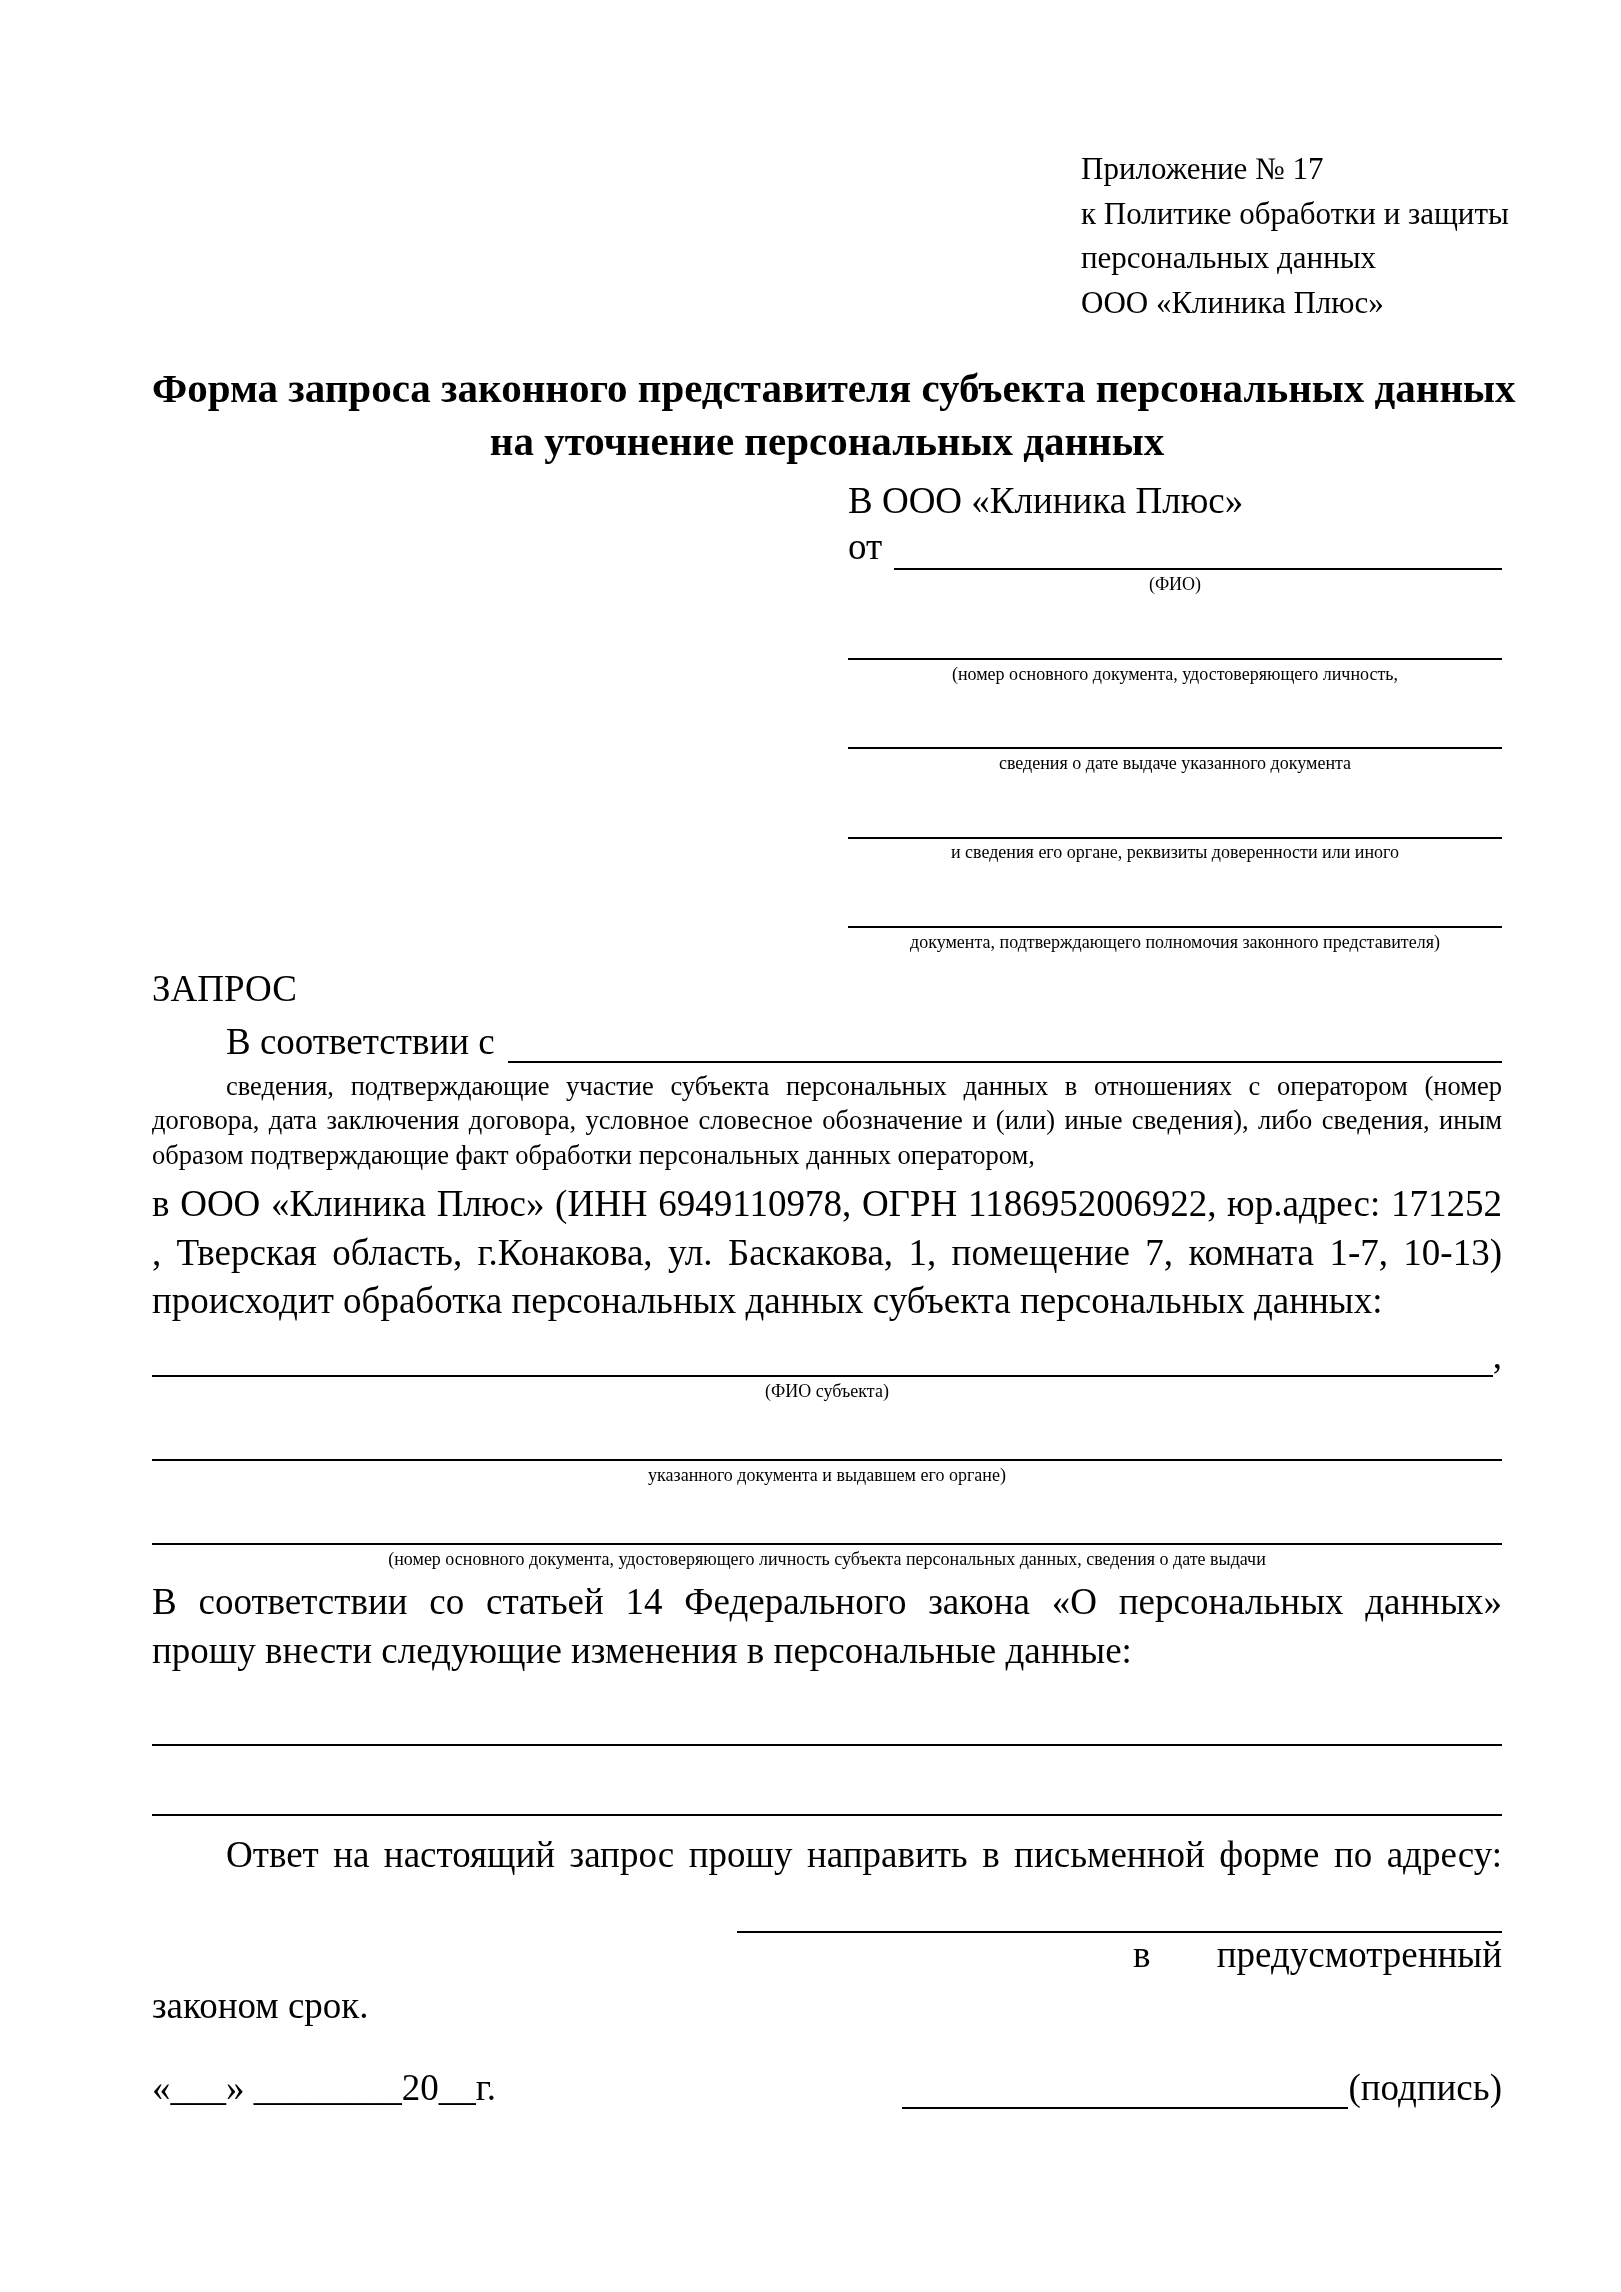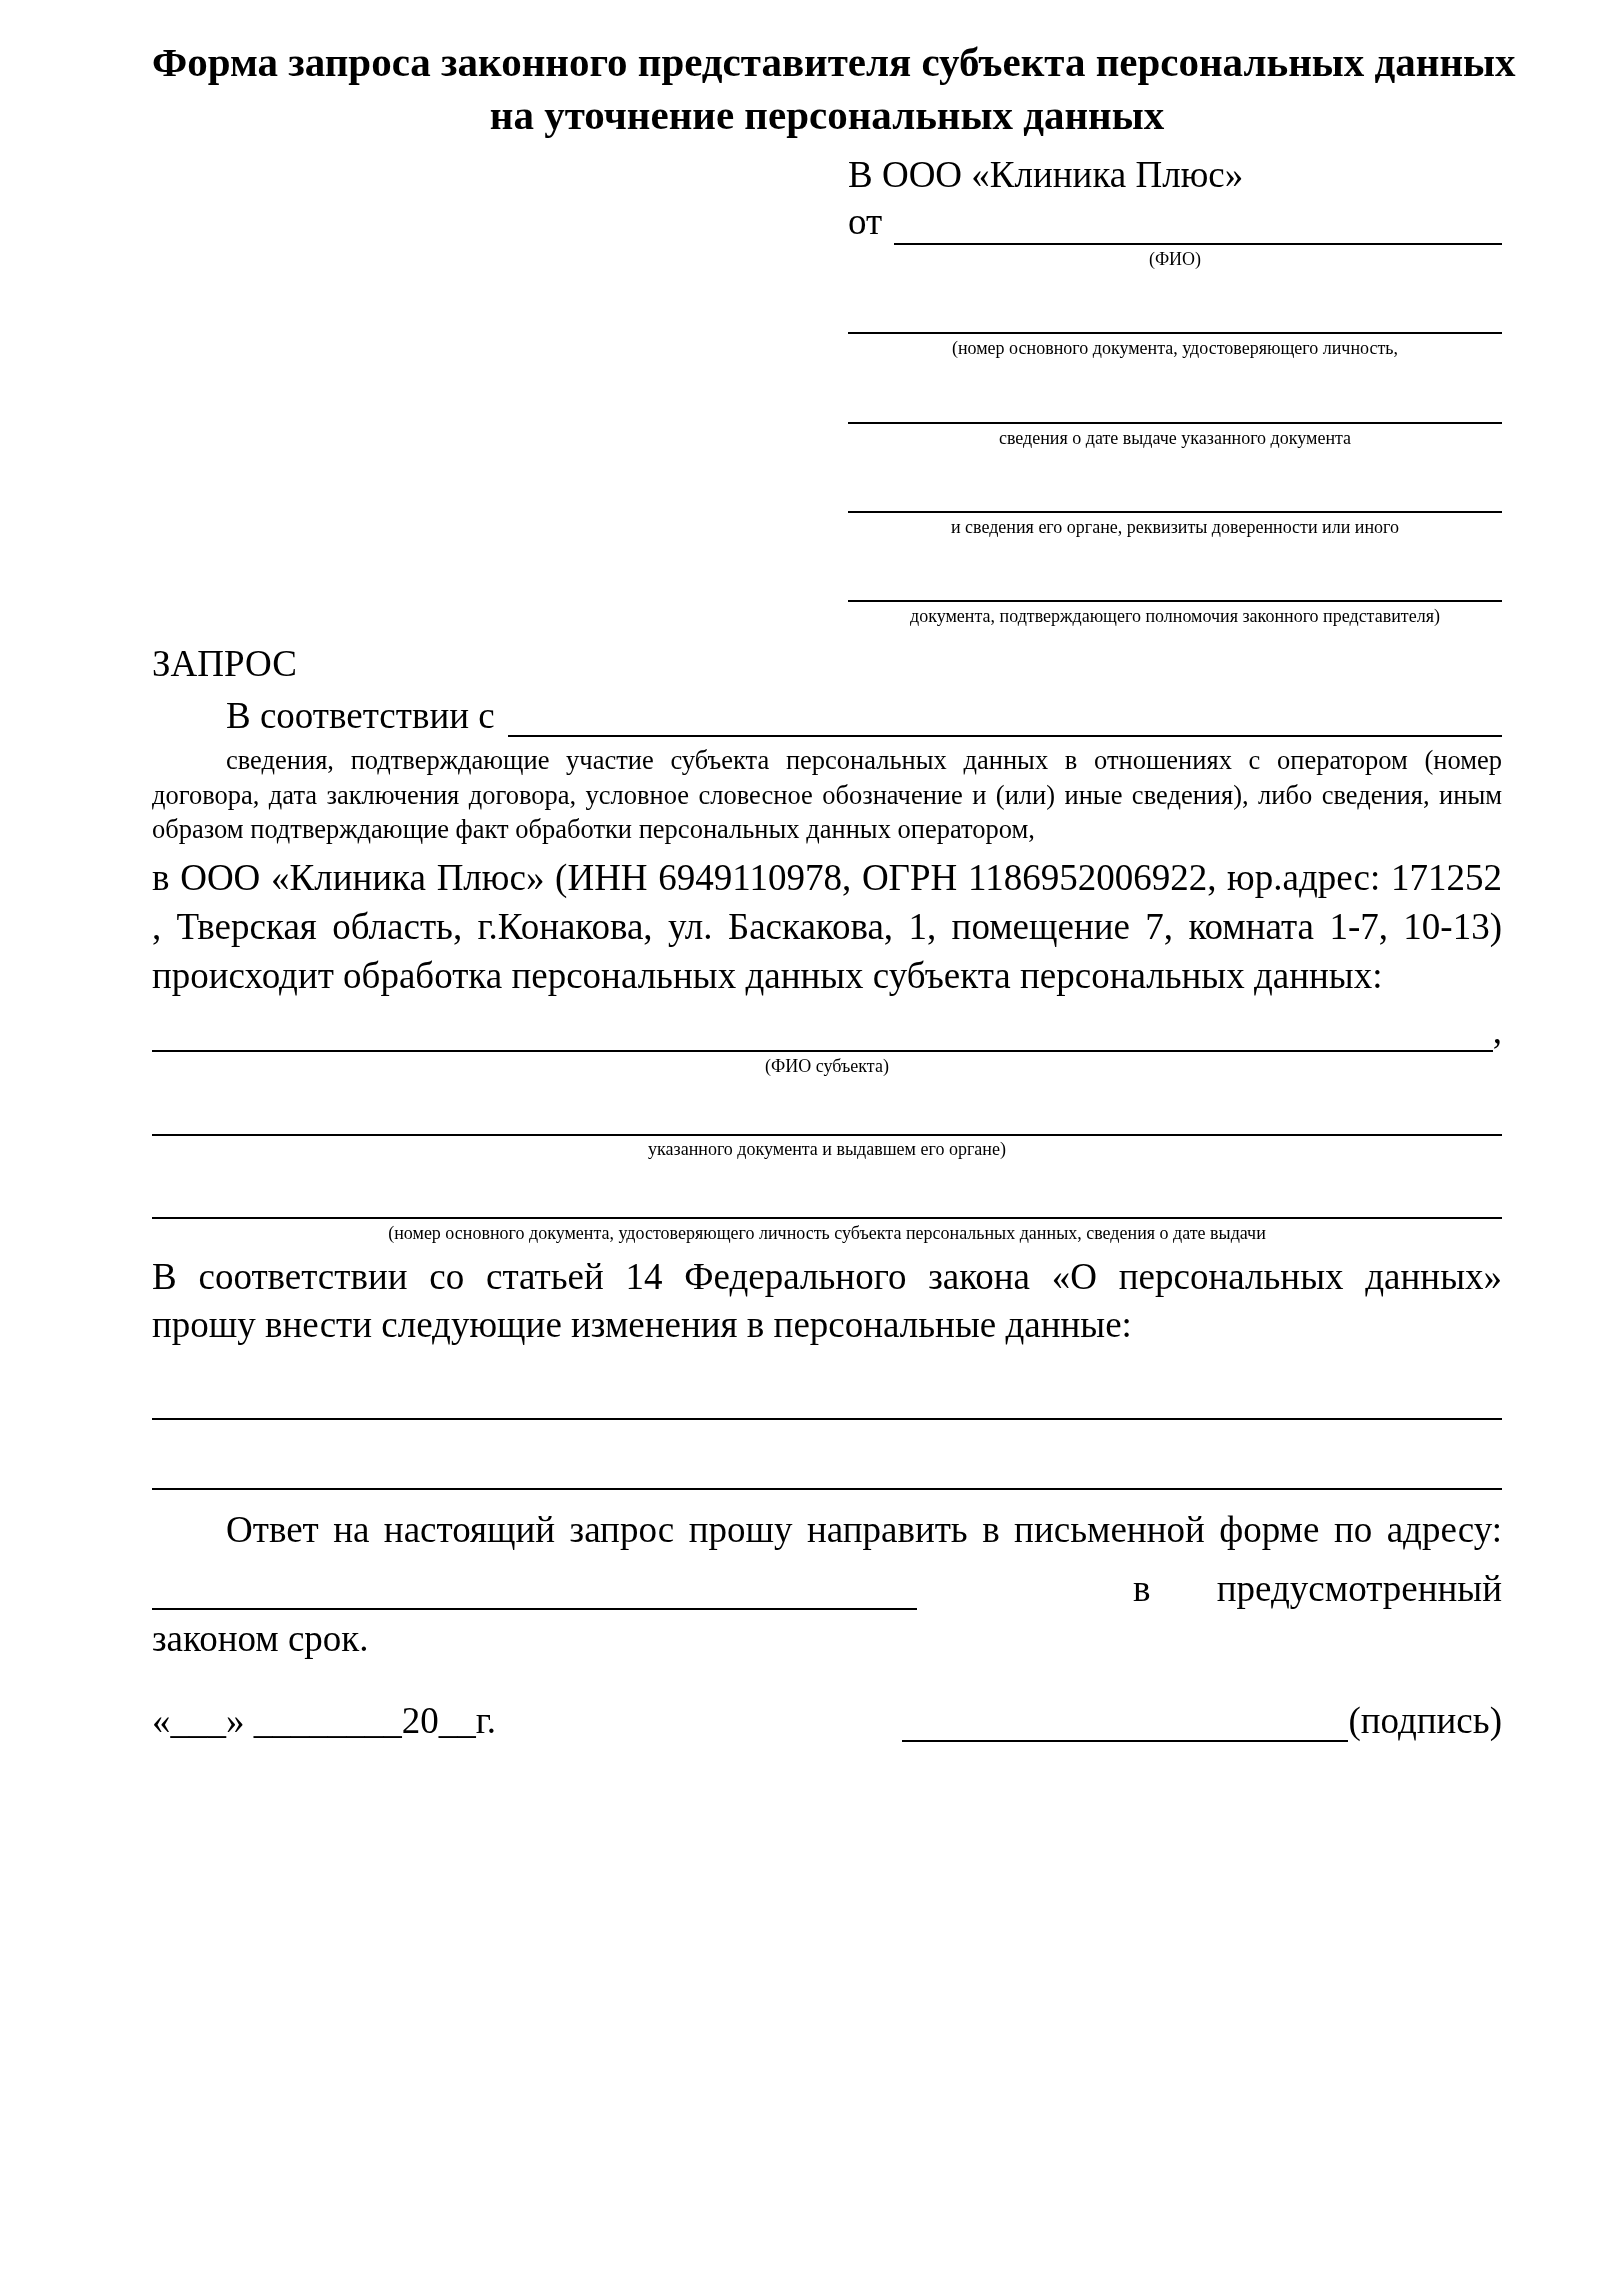--- a/index.html
+++ b/index.html
@@ -101,20 +101,21 @@
     line-height: 1.32;
     text-align: justify;
     text-align-last: justify;
     text-indent: 74px;
   }
   .answer-second {
     margin-top: 11.8px;
     display: flex;
     align-items: flex-end;
     justify-content: space-between;
+    flex-direction: column;
   }
   .answer-second .blank { width: 765px; height: 39px; }
   .answer-tail { word-spacing: 57px; }
   .answer-end { margin-top: 5.9px; line-height: 1.32; }
 
   
   .footer-row {
     margin-top: 35px;
     display: flex;
     align-items: flex-end;
@@ -122,20 +123,26 @@
   }
   .sig-group { display: flex; align-items: flex-end; }
   .sig-group .blank { width: 446px; height: 39px; }
 </style>
 </head>
 <body>
 
 <div class="page">
   <div class="content">
 
+    <div class="appendix">
+      <div>Приложение № 17</div>
+      <div>к Политике обработки и защиты</div>
+      <div>персональных данных</div>
+      <div>ООО «Клиника Плюс»</div>
+    </div>
 
     <div class="doc-title">
       <div>Форма запроса законного представителя субъекта персональных данных</div>
       <div>на уточнение персональных данных</div>
     </div>
 
     <div class="addressee">
       <div class="to-line">В ООО «Клиника Плюс»</div>
       <div class="from-line">
         <span>от</span>

